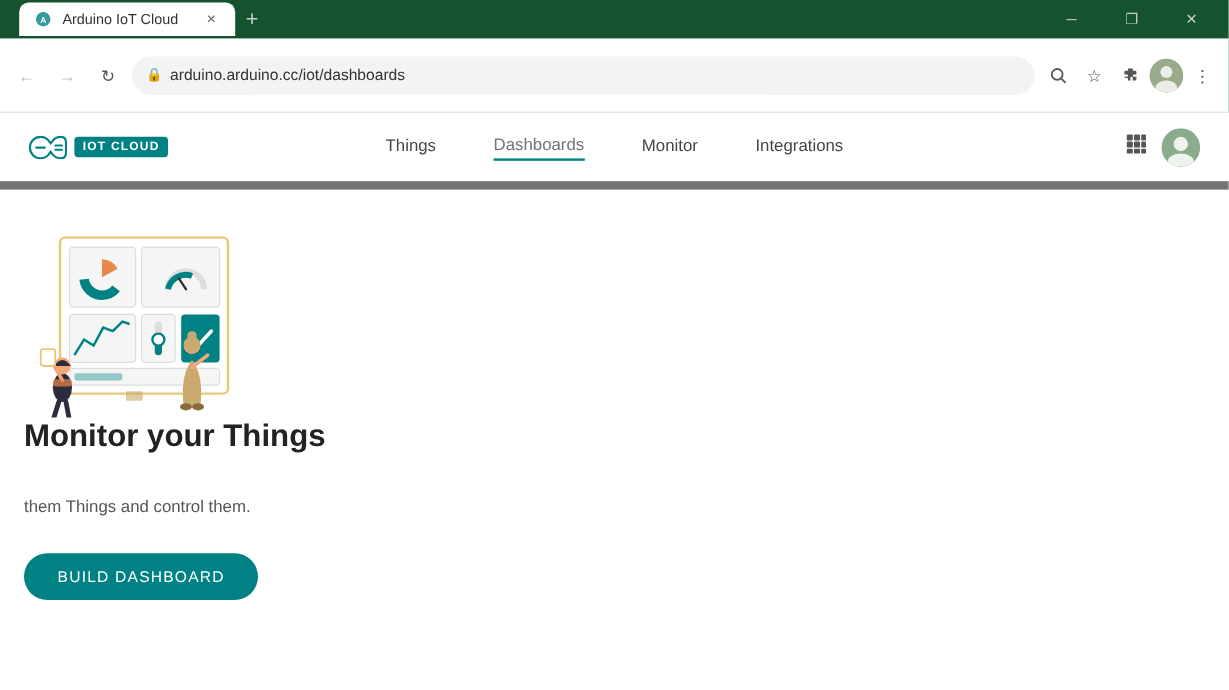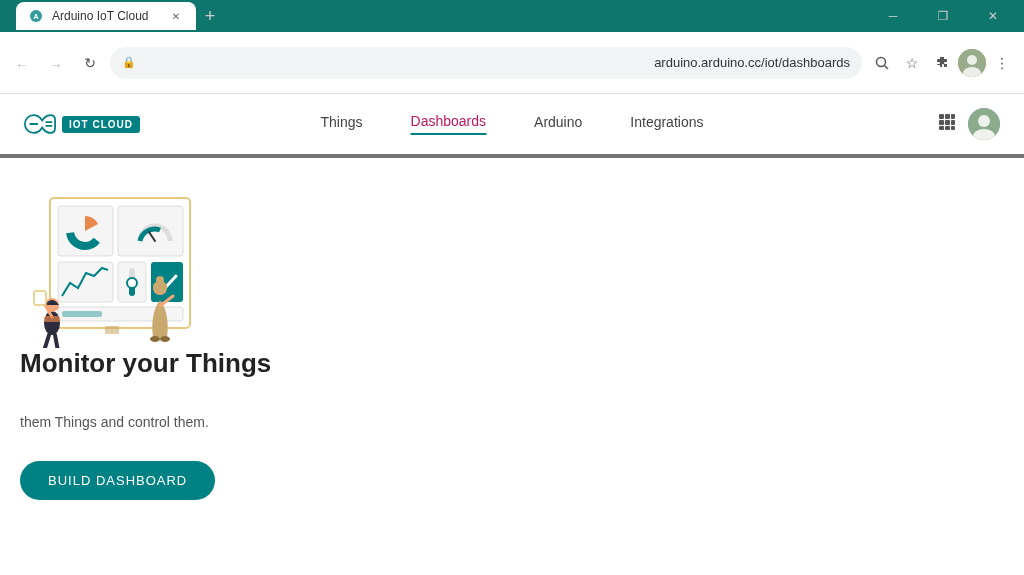--- a/index.html
+++ b/index.html
@@ -1,22 +1,21 @@
 <!DOCTYPE html>
 <html><head>
   <meta charset="utf-8">
   <style>
     * { margin: 0; padding: 0; box-sizing: border-box; }
     body { font-family: 'Arial', sans-serif; background: #fff; width: 1024px; height: 575px; overflow: hidden; }
 
     
     .browser-chrome {
-      background: #0f766e;
+      background: #14532d;
       width: 100%;
-      text-align: right;
     }
     .title-bar {
       display: flex;
       align-items: center;
       height: 32px;
       padding: 0 8px;
       gap: 6px;
     }
     .tab-area {
       display: flex;
@@ -122,21 +121,21 @@
       display: flex; align-items: center; justify-content: center;
       font-size: 12px;
       color: white;
       cursor: pointer;
       overflow: hidden;
     }
 
     
     .app-header {
       background: #fff;
-      border-bottom: 4px solid #737373;
+      border-bottom: 7px solid #737373;
       height: 64px;
       display: flex;
       align-items: center;
       padding: 0 24px;
       position: relative;
     }
     .logo-area {
       display: flex;
       align-items: center;
       gap: 8px;
@@ -166,21 +165,21 @@
       transform: translateX(-50%);
     }
     .nav-link {
       font-size: 14px;
       color: #444;
       cursor: pointer;
       padding-bottom: 4px;
       text-decoration: none;
     }
     .nav-link.active {
-      color: #be185d;
+      color: #737373;
       border-bottom: 2px solid #008184;
       font-weight: 500;
     }
     .header-right {
       margin-left: auto;
       display: flex;
       align-items: center;
       gap: 12px;
     }
     .apps-icon {
@@ -310,21 +309,21 @@
     <svg class="logo-icon" width="36" height="22" viewBox="0 0 36 22">
       <path d="M11 1C5.5 1 1 5.5 1 11s4.5 10 10 10c3 0 5.7-1.3 7.5-3.4L20.5 15l2 2.6C24.3 19.7 27 21 30 21c5.5 0 5-4.5 5-10S35.5 1 30 1c-3 0-5.7 1.3-7.5 3.4L20.5 7l-2-2.6C16.7 2.3 14 1 11 1z" fill="none" stroke="#008184" stroke-width="2"></path>
       <path d="M7 11h8M25 9h6M25 13h6" stroke="#008184" stroke-width="2" stroke-linecap="round"></path>
     </svg>
     <span class="iot-cloud-badge">IOT CLOUD</span>
   </div>
 
   <nav class="nav-links">
     <a class="nav-link">Things</a>
     <a class="nav-link active">Dashboards</a>
-    <a class="nav-link">Arduino</a>
+    <a class="nav-link">Monitor</a>
     <a class="nav-link">Integrations</a>
   </nav>
 
   <div class="header-right">
     <div class="apps-icon">
       <svg width="18" height="18" viewBox="0 0 18 18" fill="#555">
         <rect x="1" y="1" width="5" height="5" rx="1"></rect>
         <rect x="7" y="1" width="5" height="5" rx="1"></rect>
         <rect x="13" y="1" width="4" height="5" rx="1"></rect>
         <rect x="1" y="7" width="5" height="5" rx="1"></rect>

